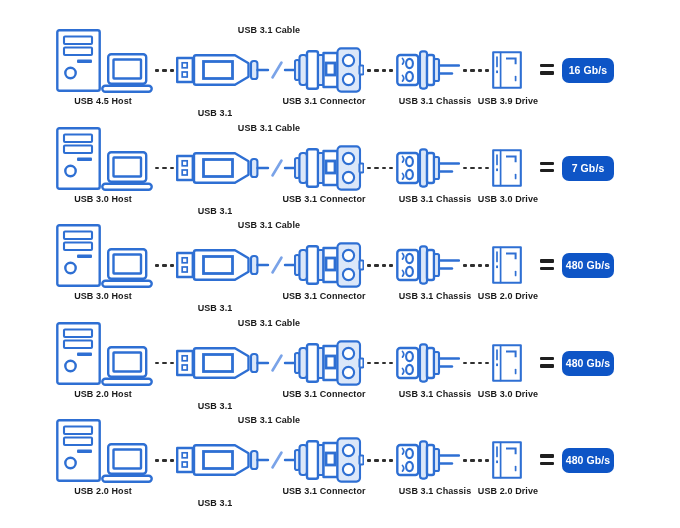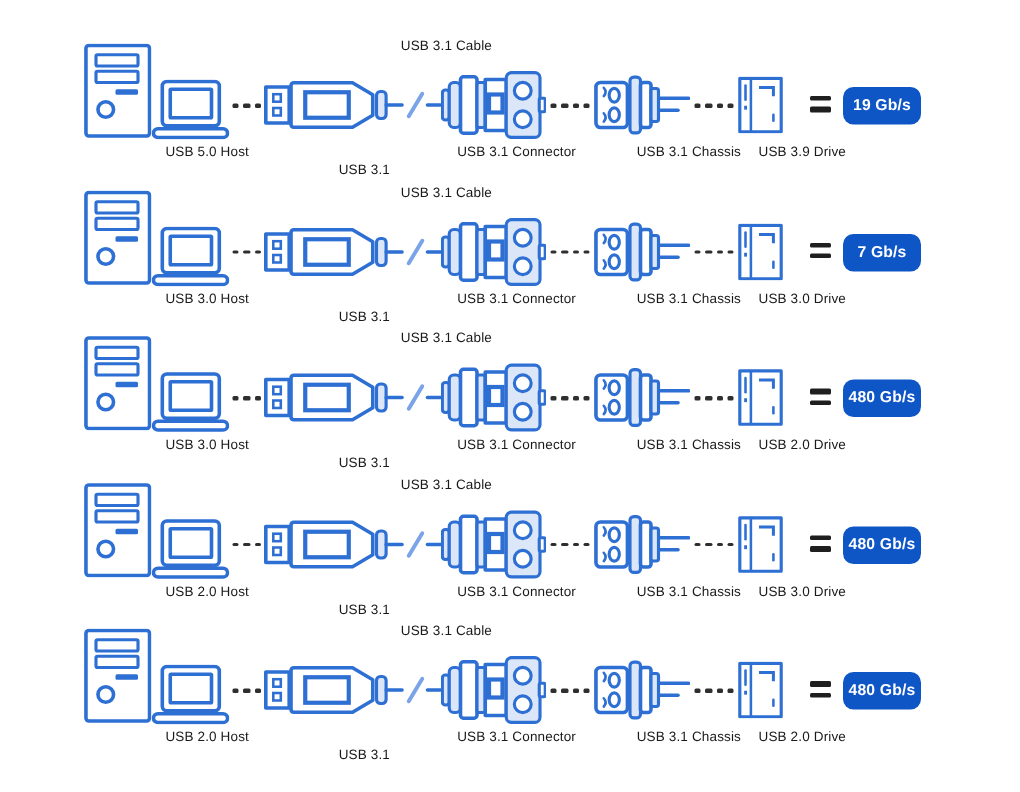--- a/index.html
+++ b/index.html
@@ -29,21 +29,21 @@
   .d1{left:155px;top:49px}
   .d2{left:367px;top:49px}
   .d3{left:463px;top:49px}
   .equals{left:540px;top:44px}
   .badge{left:562px;top:38px;width:52px;height:25px;border-radius:7px;
          background:var(--badge-bg);color:var(--badge-text);
          font-size:10.5px;font-weight:700;line-height:25px;text-align:center;
          letter-spacing:.1px}
 
   
-  .lbl{font-size:9px;font-weight:400;color:var(--label);text-align:right;
+  .lbl{font-size:9px;font-weight:700;color:var(--label);text-align:center;
        white-space:nowrap;letter-spacing:.1px}
   .host-lbl{left:40px;top:76px;width:126px}
   .plug-lbl{left:170px;top:88px;width:90px}
   .conn-lbl{left:264px;top:76px;width:120px}
   .chassis-lbl{left:376px;top:76px;width:118px}
   .drive-lbl{left:452px;top:76px;width:112px}
   .cable-lbl{left:210px;top:5px;width:118px}
 
   
   .dash{display:flex;gap:3.2px;align-items:center}
@@ -164,24 +164,24 @@
         <path class="lnB" d="M14,7.4 h9.6 v5.8"></path>
         <line class="ln2" x1="23.6" y1="25.5" x2="23.6" y2="29.5"></line>
       </svg>
     </div>
 
     <div class="abs equals">
           <i></i>
           <i></i>
         </div>
 
-    <div class="abs badge">19 Gb/s</div>
+    <div class="abs badge">16 Gb/s</div>
 
     <div class="abs lbl cable-lbl">USB 3.1 Cable</div>
-    <div class="abs lbl host-lbl">USB 5.0 Host</div>
+    <div class="abs lbl host-lbl">USB 4.5 Host</div>
     <div class="abs lbl plug-lbl">USB 3.1</div>
     <div class="abs lbl conn-lbl">USB 3.1 Connector</div>
     <div class="abs lbl chassis-lbl">USB 3.1 Chassis</div>
     <div class="abs lbl drive-lbl">USB 3.9 Drive</div>
   </div>
 
   <div class="row">
 
     <div class="abs tower">
       <svg width="45" height="63" viewBox="0 0 45 63">

